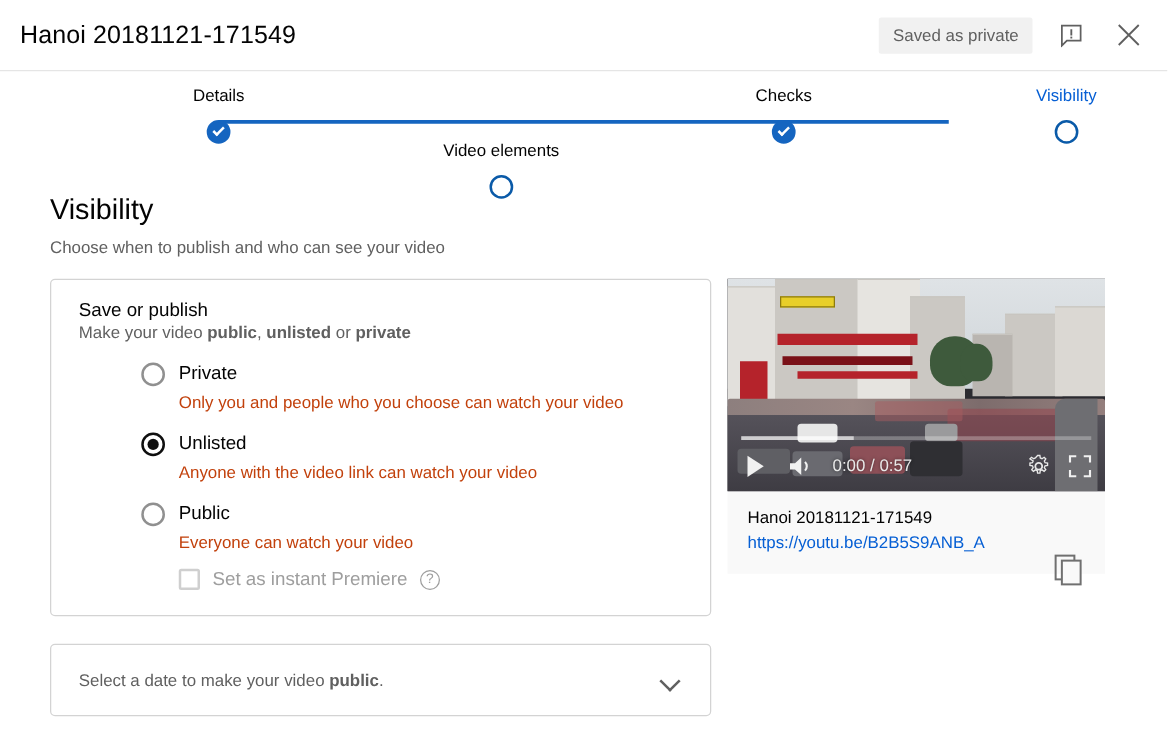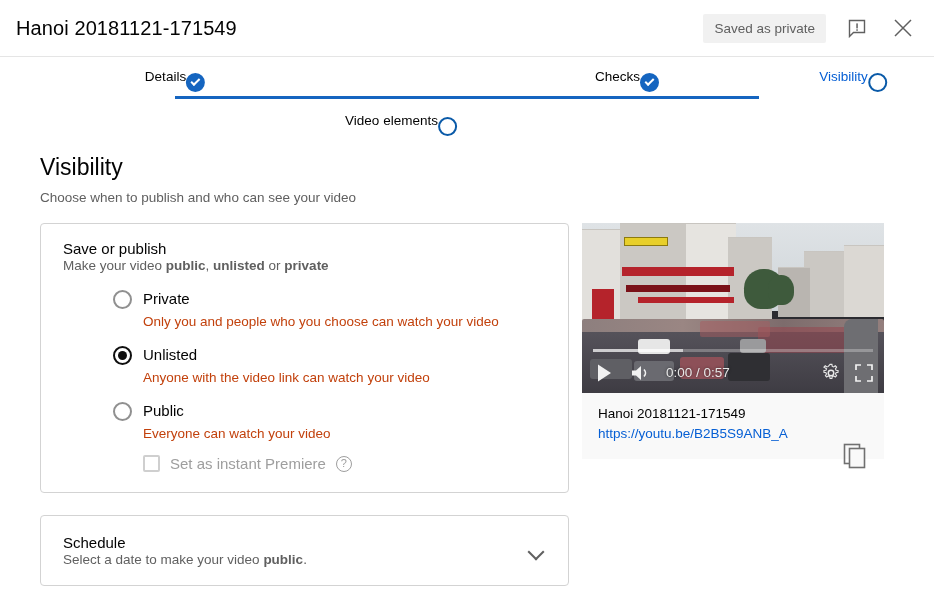--- a/index.html
+++ b/index.html
@@ -58,21 +58,21 @@
     position: relative;
     width: 680px;
     margin: 0 auto;
     height: 100%;
   }
   .step {
     position: absolute;
     top: 0;
     transform: translateX(-50%);
     display: flex;
-    flex-direction: row;
+    flex-direction: column;
     align-items: center;
     cursor: pointer;
     z-index: 2;
   }
   .step-label {
     font-size: 13.5px;
     color: #030303;
     white-space: nowrap;
     margin-bottom: 12px;
   }
@@ -444,21 +444,20 @@
                 <div class="help-icon">?</div>
               </div>
             </div>
           </div>
 
         </div>
       </div>
 
       <div class="card schedule-card">
         <div class="schedule-texts">
-          <div class="card-title">Schedule</div>
           <div class="card-sub"><span>Select a date to make your video </span><b>public</b><span>.</span></div>
         </div>
         <div class="chev"></div>
       </div>
 
     </div>
 
     <div class="col-right">
       <div class="preview-panel">
 

